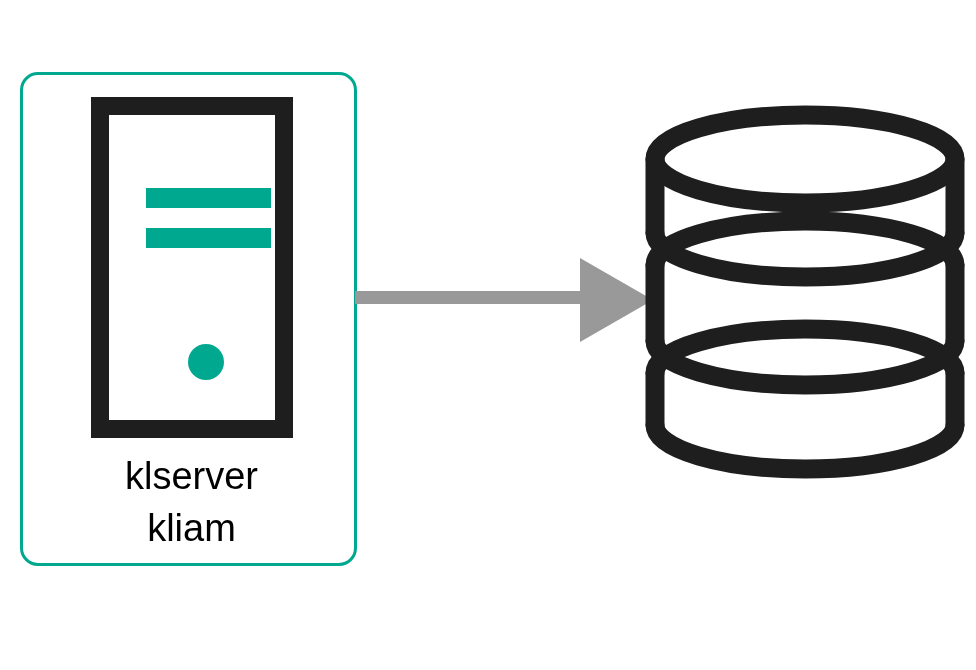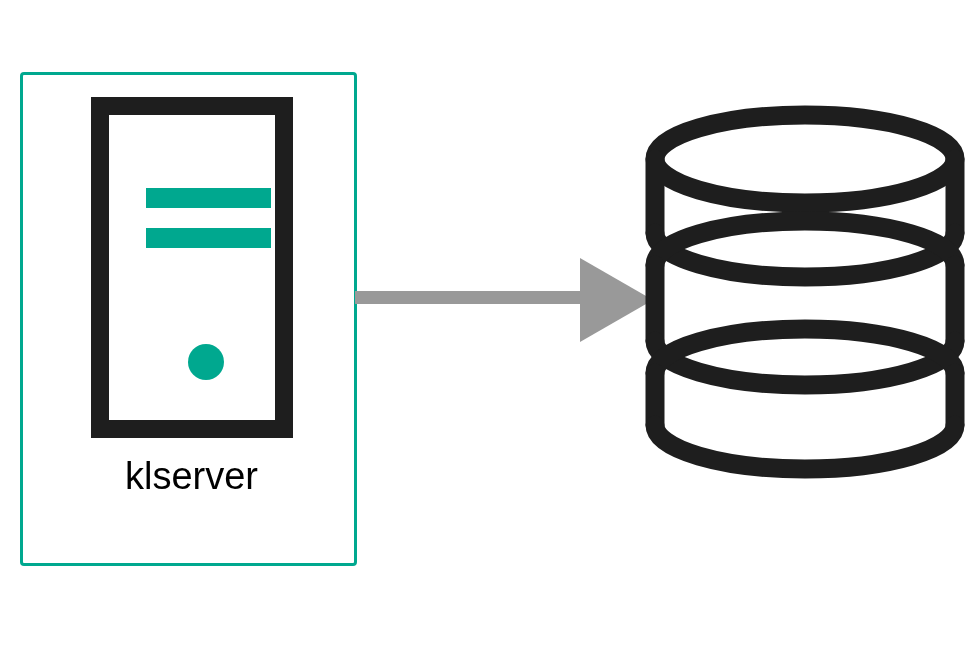--- a/index.html
+++ b/index.html
@@ -23,21 +23,21 @@
 
   
   .node-card {
     position: absolute;
     left: 20px;
     top: 72px;
     width: 337px;
     height: 494px;
     box-sizing: border-box;
     border: 3px solid #00a88f;
-    border-radius: 4px;
+    border-radius: 18px;
     background: #ffffff;
   }
 
   
   .server-tower {
     position: absolute;
     left: 68px;   
     top: 22px;    
     width: 202px;
     height: 341px;
@@ -104,20 +104,21 @@
   <div class="node-card">
 
     <div class="server-tower">
       <div class="server-bar bar-1"></div>
       <div class="server-bar bar-2"></div>
       <div class="server-led"></div>
     </div>
 
     <div class="node-labels">
       <span class="node-label-line">klserver</span>
+      <span class="node-label-line">kliam</span>
     </div>
 
   </div>
 
   <svg class="flow-arrow" viewBox="0 0 305 100">
     <rect x="0" y="41" width="232" height="13" fill="#999999"></rect>
     <polygon points="225,8 298,50 225,92" fill="#999999"></polygon>
   </svg>
 
   <svg class="database-stack" viewBox="0 0 320 380">

